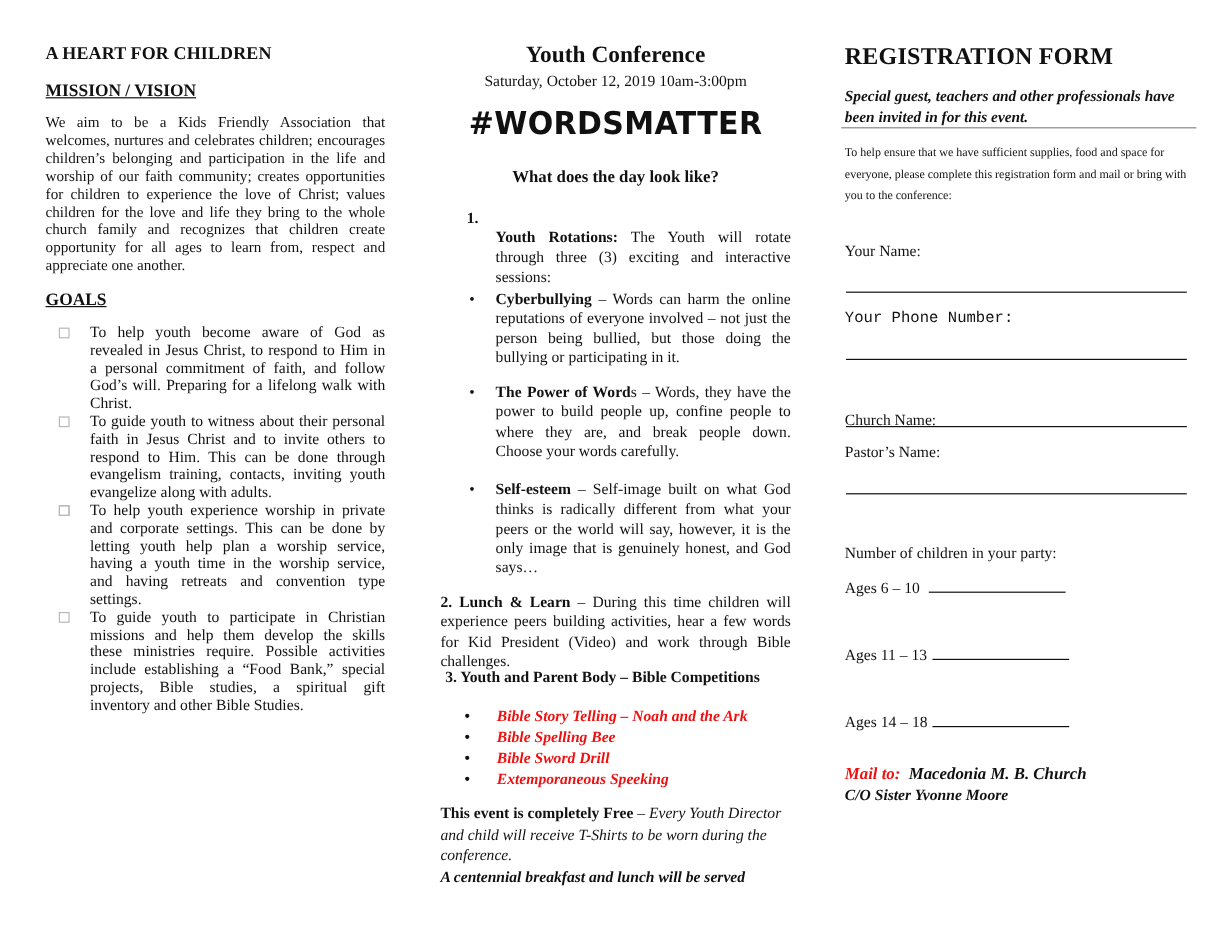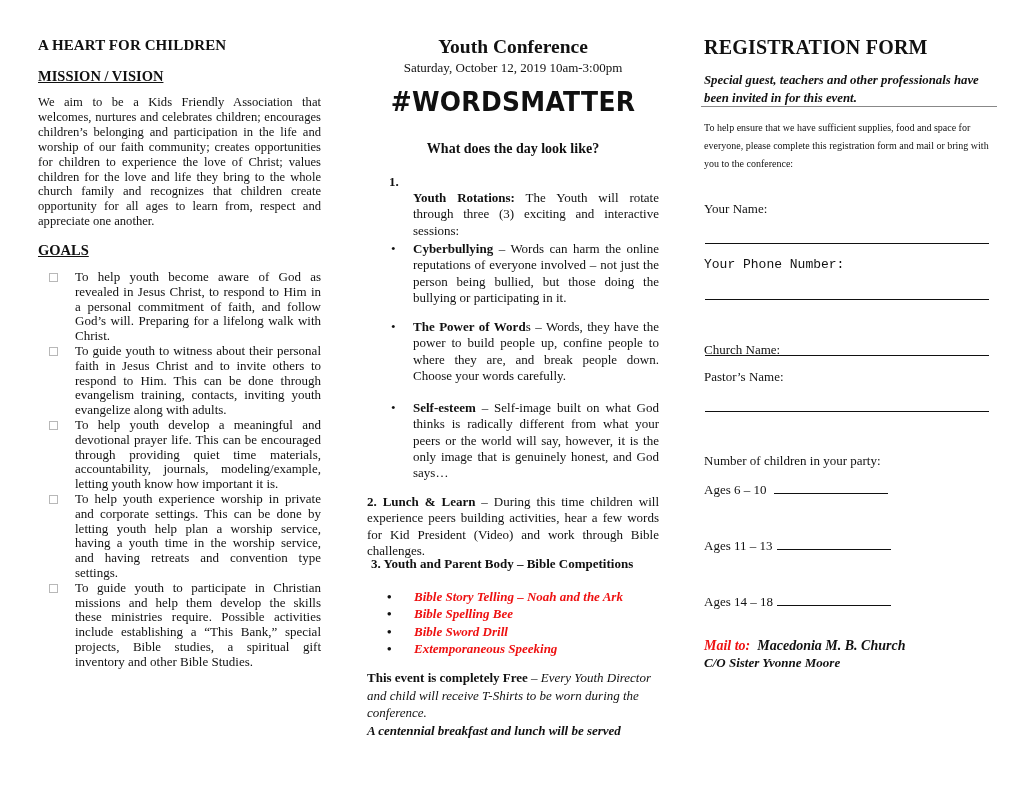--- a/index.html
+++ b/index.html
@@ -51,23 +51,23 @@
 <body>
 
 <section class="col col1">
   <div class="h-main">A HEART FOR CHILDREN</div>
   <div class="h-under" style="top:68px;left:0;">MISSION / VISION</div>
   <p class="mission-text" style="margin:0;">We aim to be a Kids Friendly Association that welcomes, nurtures and celebrates children; encourages children’s belonging and participation in the life and worship of our faith community; creates opportunities for children to experience the love of Christ; values children for the love and life they bring to the whole church family and recognizes that children create opportunity for all ages to learn from, respect and appreciate one another.</p>
   <div class="h-under" style="top:242px;left:0;">GOALS</div>
   <ul class="goals-list">
     <li class="goal"><span class="box"></span><span>To help youth become aware of God as revealed in Jesus Christ, to respond to Him in a personal commitment of faith, and follow God’s will. Preparing for a lifelong walk with Christ.</span></li>
     <li class="goal"><span class="box"></span><span>To guide youth to witness about their personal faith in Jesus Christ and to invite others to respond to Him. This can be done through evangelism training, contacts, inviting youth evangelize along with adults.</span></li>
-    <li class="goal"><span class="box"></span><span>To help youth develop a meaningful and devotional prayer life. This can be encouraged through providing quiet time materials, accountability, journals, modeling/example, letting youth know how important it is.</span></li>
+    <li class="goal"><span class="box"></span></li>
     <li class="goal"><span class="box"></span><span>To help youth experience worship in private and corporate settings. This can be done by letting youth help plan a worship service, having a youth time in the worship service, and having retreats and convention type settings.</span></li>
-    <li class="goal"><span class="box"></span><span>To guide youth to participate in Christian missions and help them develop the skills these ministries require. Possible activities include establishing a “This Bank,” special projects, Bible studies, a spiritual gift inventory and other Bible Studies.</span></li>
+    <li class="goal"><span class="box"></span><span>To guide youth to participate in Christian missions and help them develop the skills these ministries require. Possible activities include establishing a “Food Bank,” special projects, Bible studies, a spiritual gift inventory and other Bible Studies.</span></li>
   </ul>
 </section>
 
 <section class="col col2">
   <div class="yc-title">Youth Conference</div>
   <div class="yc-date">Saturday, October 12, 2019 10am-3:00pm</div>
   <div class="wordmark">#WORDSMATTER</div>
   <div class="day-q">What does the day look like?</div>
 
   <div class="numitem" style="top:174px;">

